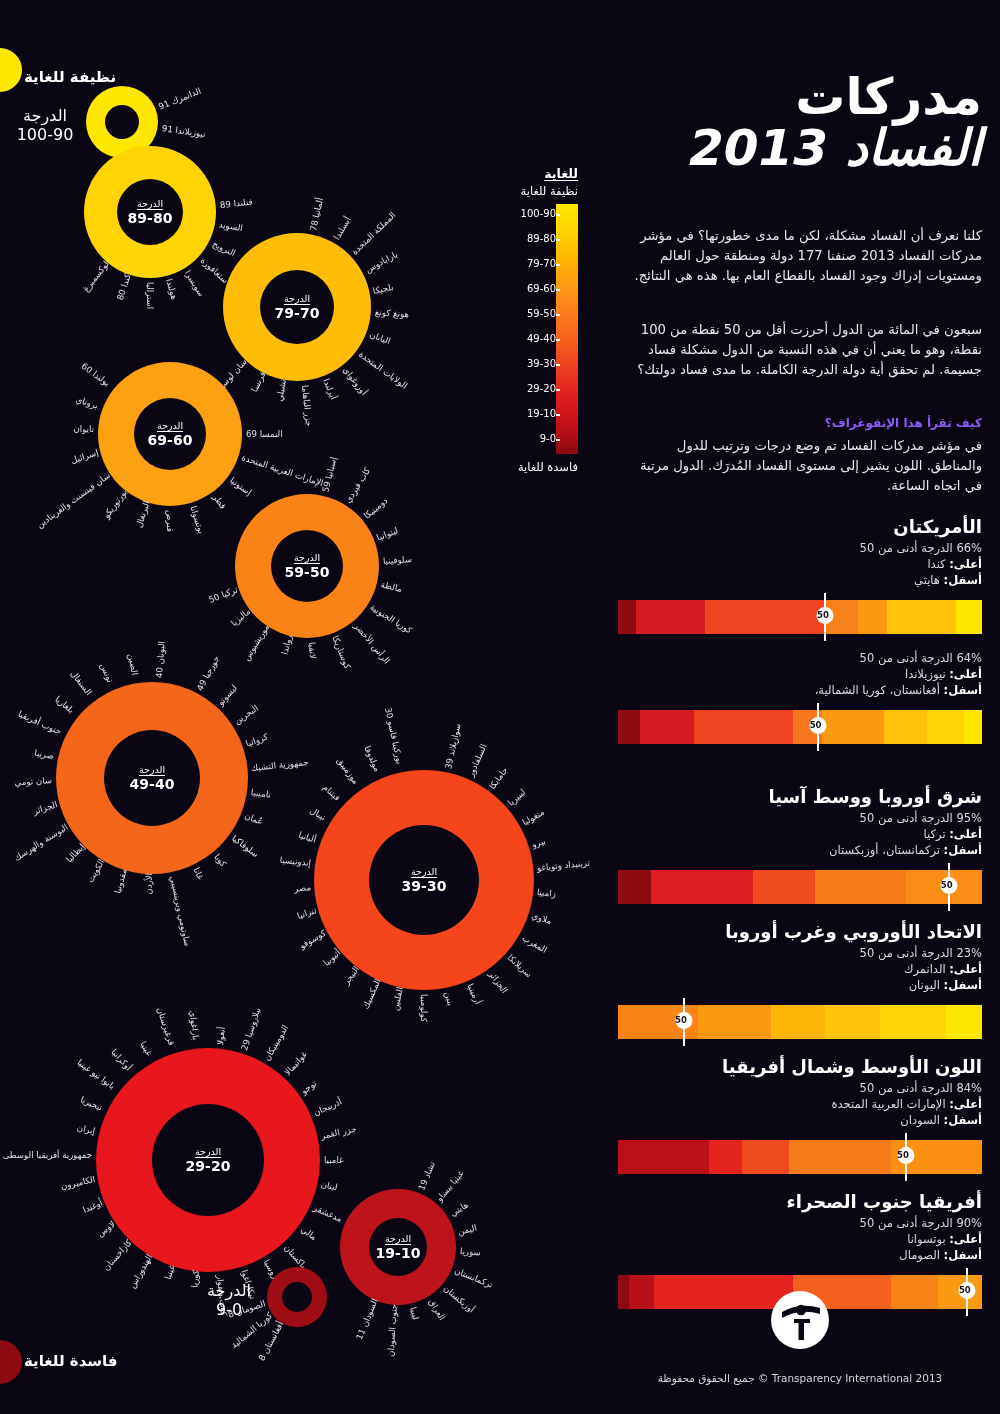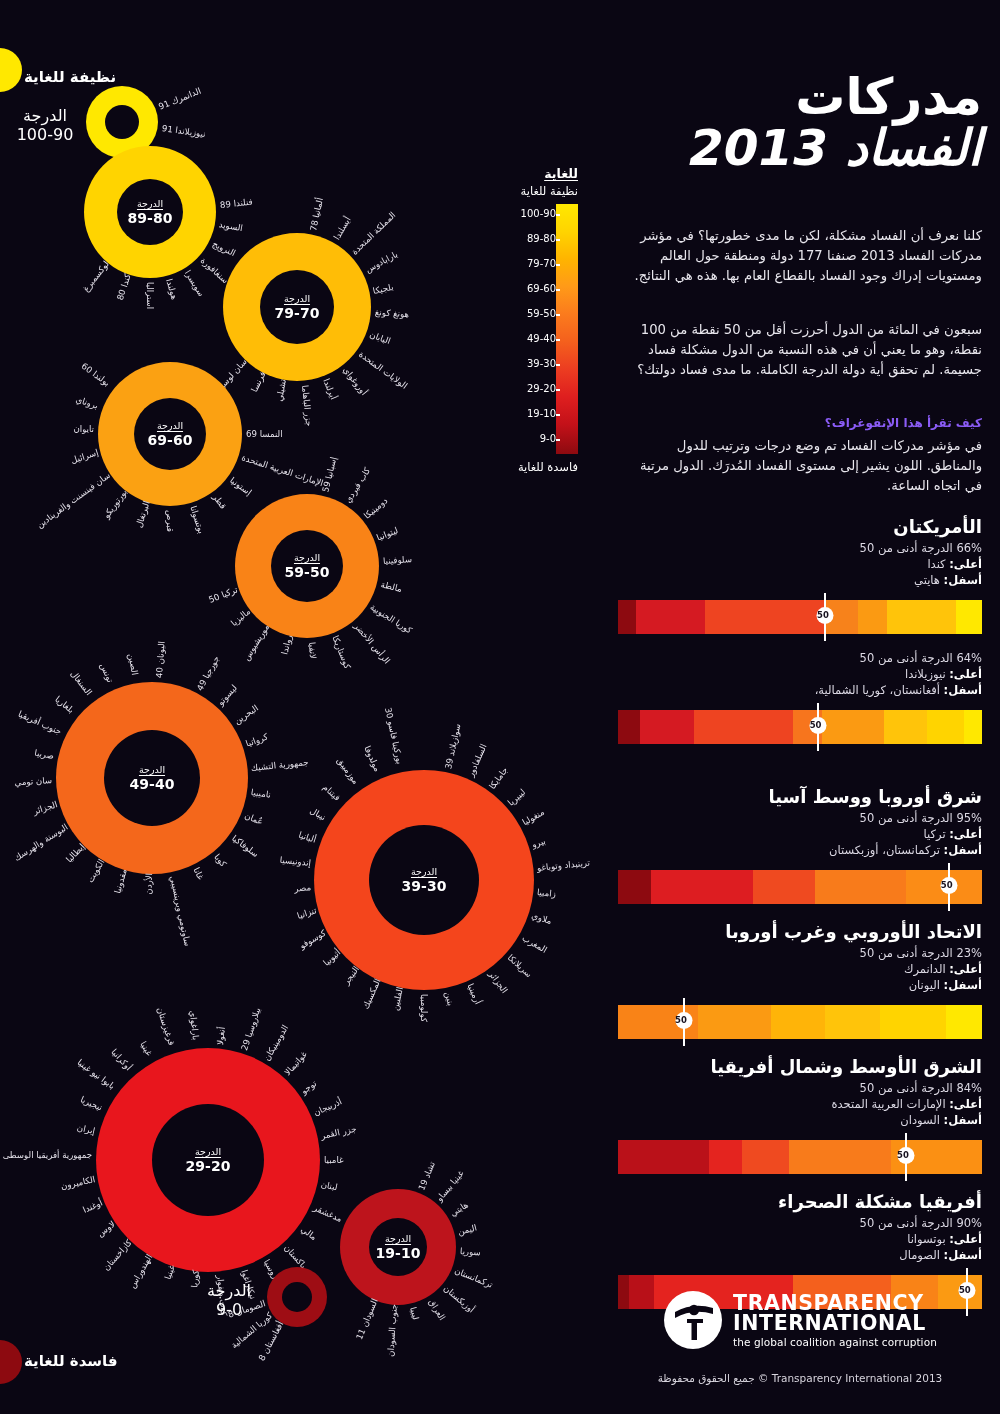--- a/index.html
+++ b/index.html
@@ -558,40 +558,40 @@
               <span style="background: rgb(255, 180, 8); width: 15%;"></span>
               <span style="background: rgb(255, 196, 10); width: 15%;"></span>
               <span style="background: rgb(255, 212, 0); width: 18%;"></span>
               <span style="background: rgb(255, 232, 0); width: 10%;"></span>
             </div>
             <div class="tick" style="left: 18%;"></div>
             <div class="tick-badge" style="left: 18%;">50</div>
           </div>
         </div>
         <div class="region" style="top: 1056px;">
-          <h3>الشرق الأوسط وشمال أفريقيا</h3>
+          <h3>اللون الأوسط وشمال أفريقيا</h3>
           <div class="meta">
             <div>84% الدرجة أدنى من 50</div>
             <div><b>أعلى:</b> الإمارات العربية المتحدة</div>
             <div><b>أسفل:</b> السودان</div>
           </div>
           <div class="bar-wrap">
             <div class="bar" style="direction: ltr;">
               <span style="background: rgb(186, 17, 25); width: 25%;"></span>
               <span style="background: rgb(228, 36, 31); width: 9%;"></span>
               <span style="background: rgb(239, 74, 32); width: 13%;"></span>
               <span style="background: rgb(248, 123, 27); width: 28%;"></span>
               <span style="background: rgb(251, 144, 19); width: 25%;"></span>
             </div>
             <div class="tick" style="left: 79%;"></div>
             <div class="tick-badge" style="left: 79%;">50</div>
           </div>
         </div>
         <div class="region" style="top: 1191px;">
-          <h3>أفريقيا مشكلة الصحراء</h3>
+          <h3>أفريقيا جنوب الصحراء</h3>
           <div class="meta">
             <div>90% الدرجة أدنى من 50</div>
             <div><b>أعلى:</b> بوتسوانا</div>
             <div><b>أسفل:</b> الصومال</div>
           </div>
           <div class="bar-wrap">
             <div class="bar" style="direction: ltr;">
               <span style="background: rgb(141, 10, 16); width: 3%;"></span>
               <span style="background: rgb(184, 16, 24); width: 7%;"></span>
               <span style="background: rgb(228, 35, 31); width: 38%;"></span>
@@ -610,22 +610,17 @@
     <div id="logo-row">
       <div id="logo-mark">
         <svg viewBox="0 0 60 60" width="60" height="60">
           <circle cx="30" cy="30" r="29" fill="#ffffff"></circle>
           <path d="M12 22 Q30 12 50 18 L50 24 Q30 18 12 28 Z" fill="#0a0613"></path>
           <circle cx="31" cy="20" r="5.2" fill="#0a0613"></circle>
           <path d="M24 29 L40 29 L40 33 L34 33 L34 50 L28.5 50 L28.5 33 L24 33 Z" fill="#0a0613"></path>
           <path d="M6 38 Q26 50 54 42 L54 48 Q28 56 8 46 Z" fill="#0a0613" opacity="0.0"></path>
         </svg>
       </div>
-      <div id="logo-text">
-        <div class="t1">TRANSPARENCY</div>
-        <div class="t2">INTERNATIONAL</div>
-        <div class="t3">the global coalition against corruption</div>
-      </div>
     </div>
   </div>
   <div id="copyright">Transparency International 2013 © جميع الحقوق محفوظة</div>
 
 </div>
 
 </body></html>

